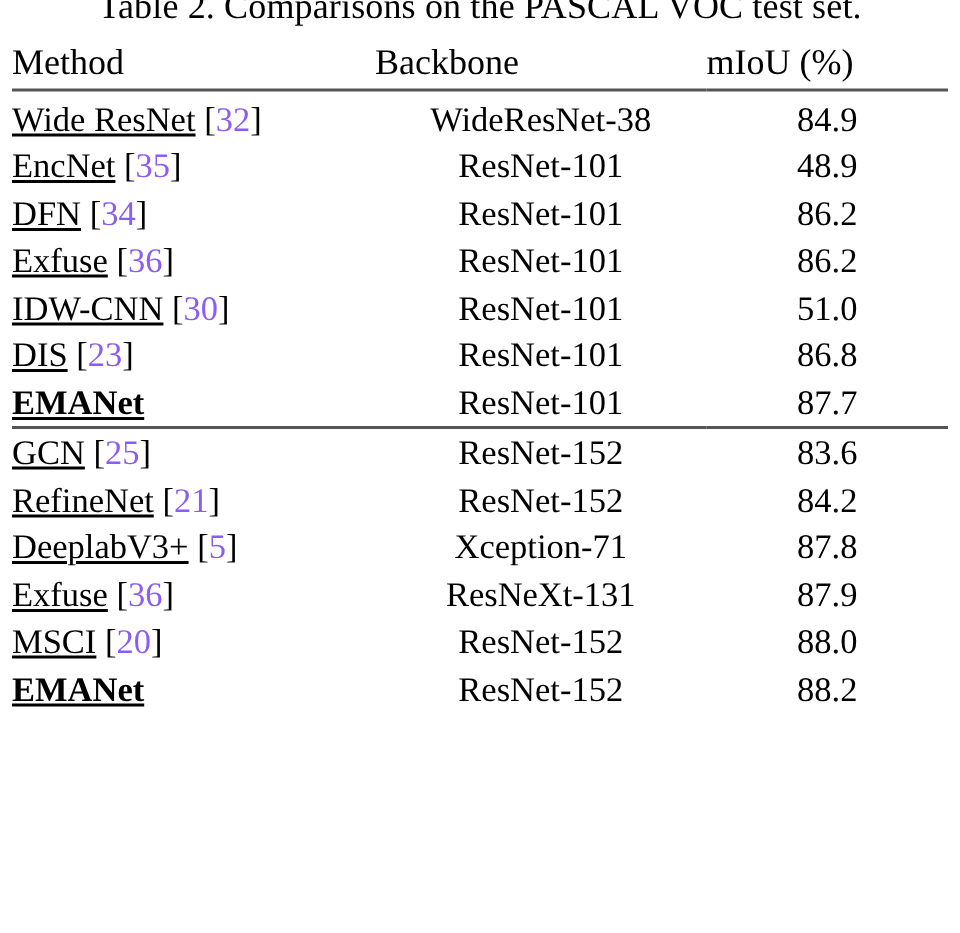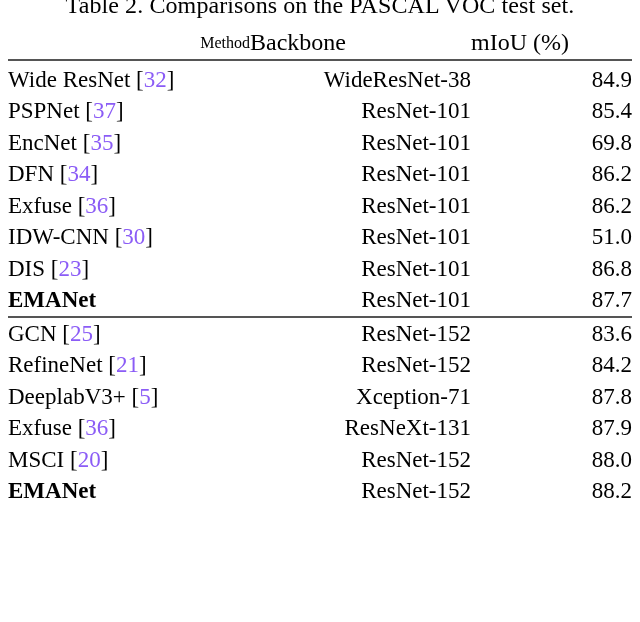--- a/index.html
+++ b/index.html
@@ -88,46 +88,46 @@
     line-height: 0;
     border-top: 2px solid #555555;
     padding: 0;
   }
 
   .cell-method {
     text-align: left;
     padding-left: 22px;
   }
   .cell-center {
-    text-align: right;
+    text-align: center;
   }
 
   .hdr-method {
-    text-align: right;
+    text-align: left;
     padding-left: 22px;
-    font-size: 16px;
+    font-size: 24px;
   }
   .hdr-center {
     text-align: left;
     font-size: 24px;
   }
 
   .bold {
     font-weight: bold;
   }
 
   .cite {
     color: #000000;
   }
   .cite .num {
     color: #8b5cf6;
   }
 
   
-  .rowtext { display: inline-block; }
+  .rowtext { display: inline-block; text-decoration: underline; }
 </style>
 </head>
 <body>
 
 <div id="page">
 
   <div class="caption">Table 2. Comparisons on the PASCAL VOC test set.</div>
 
   <div class="table-wrap">
     <table class="cmp">
@@ -148,28 +148,23 @@
           <td class="vr-l"></td>
         </tr>
       </thead>
       <tbody id="tbody">
           <tr>
             <td class="cell-method"><span class="rowtext">Wide ResNet</span> <span class="cite">[<span class="num">32</span>]</span></td>
             <td class="cell-center vr-l">WideResNet-38</td>
             <td class="cell-center vr-l">84.9</td>
           </tr>
           <tr>
-            <td class="cell-method"><span class="rowtext">PSPNet</span> <span class="cite">[<span class="num">37</span>]</span></td>
-            <td class="cell-center vr-l">ResNet-101</td>
-            <td class="cell-center vr-l">85.4</td>
-          </tr>
-          <tr>
             <td class="cell-method"><span class="rowtext">EncNet</span> <span class="cite">[<span class="num">35</span>]</span></td>
             <td class="cell-center vr-l">ResNet-101</td>
-            <td class="cell-center vr-l">69.8</td>
+            <td class="cell-center vr-l">48.9</td>
           </tr>
           <tr>
             <td class="cell-method"><span class="rowtext">DFN</span> <span class="cite">[<span class="num">34</span>]</span></td>
             <td class="cell-center vr-l">ResNet-101</td>
             <td class="cell-center vr-l">86.2</td>
           </tr>
           <tr>
             <td class="cell-method"><span class="rowtext">Exfuse</span> <span class="cite">[<span class="num">36</span>]</span></td>
             <td class="cell-center vr-l">ResNet-101</td>
             <td class="cell-center vr-l">86.2</td>

